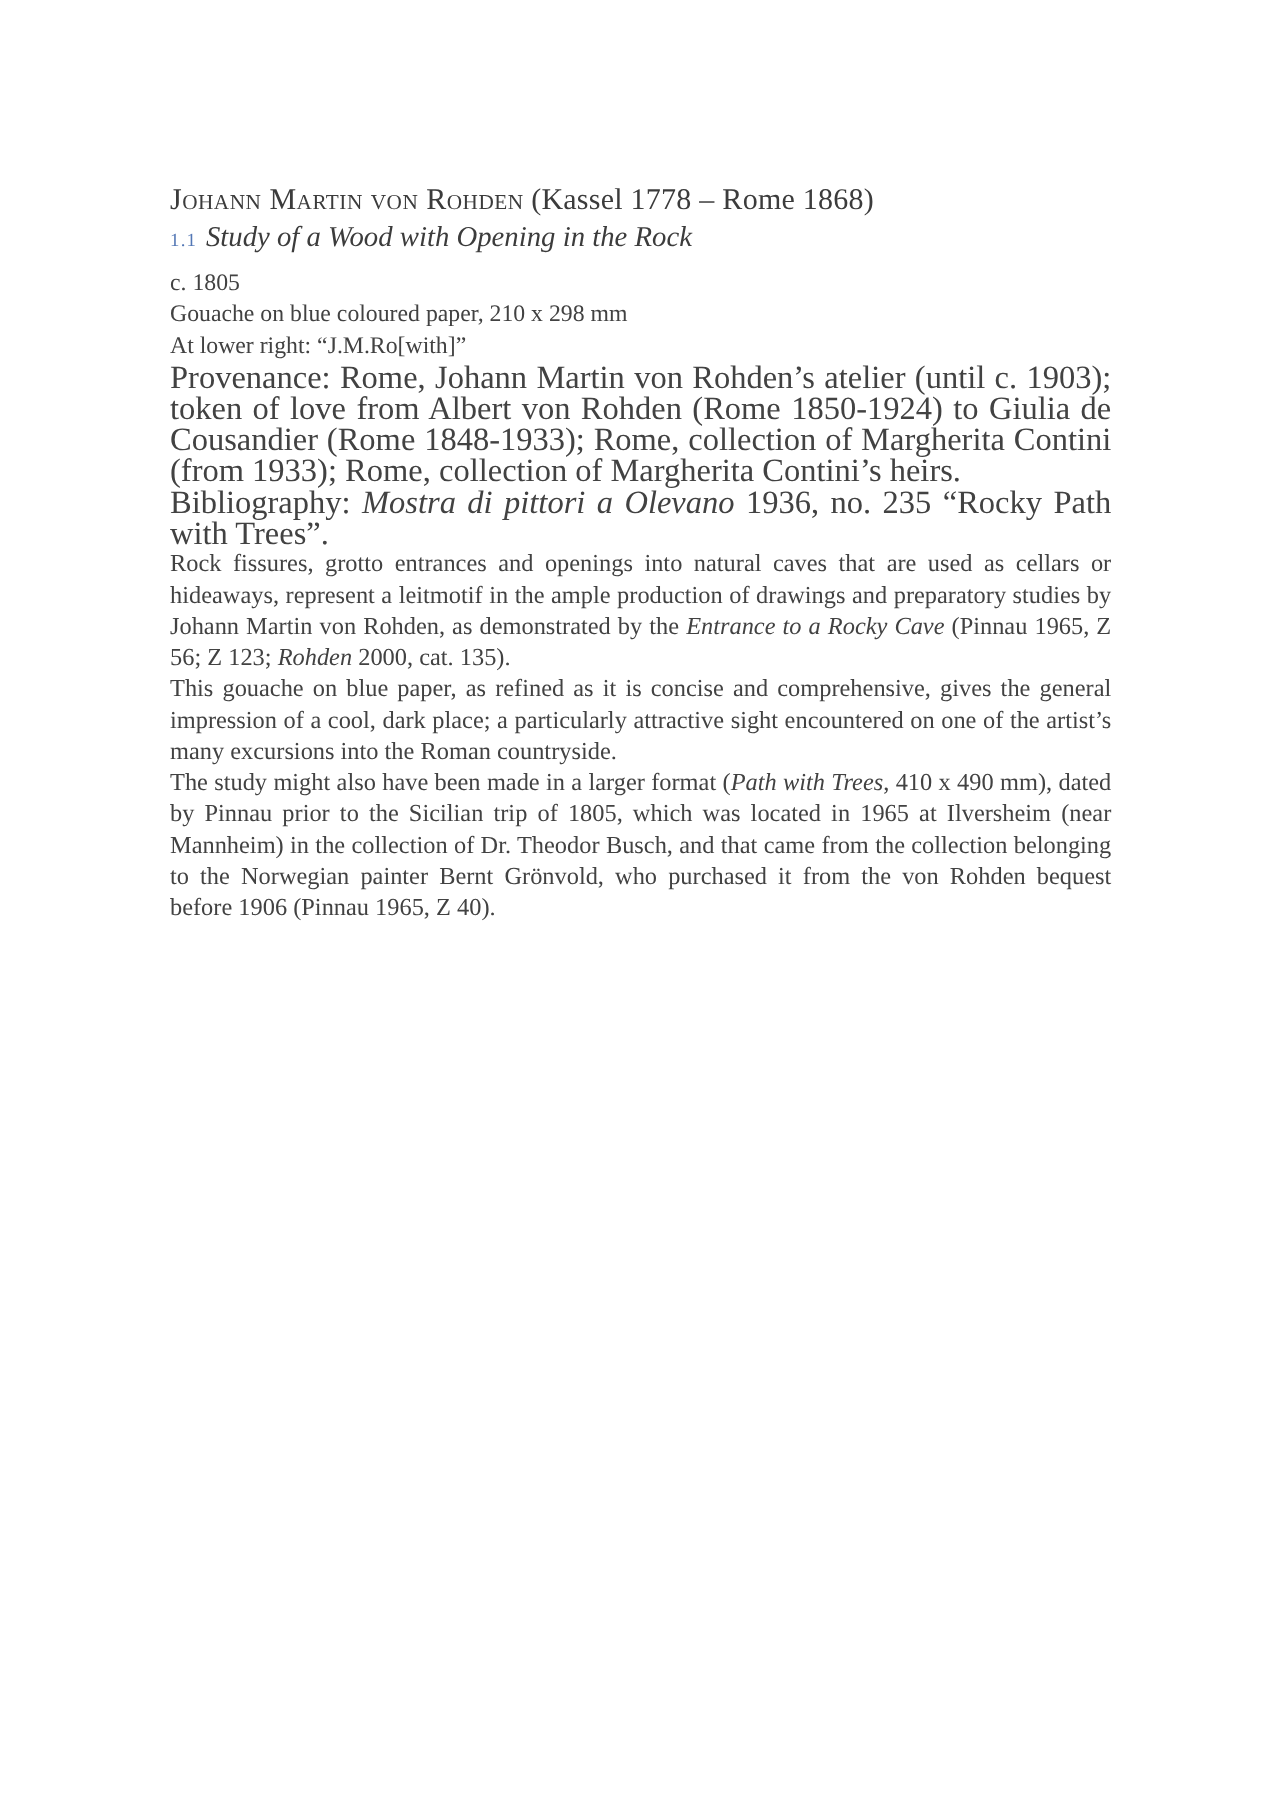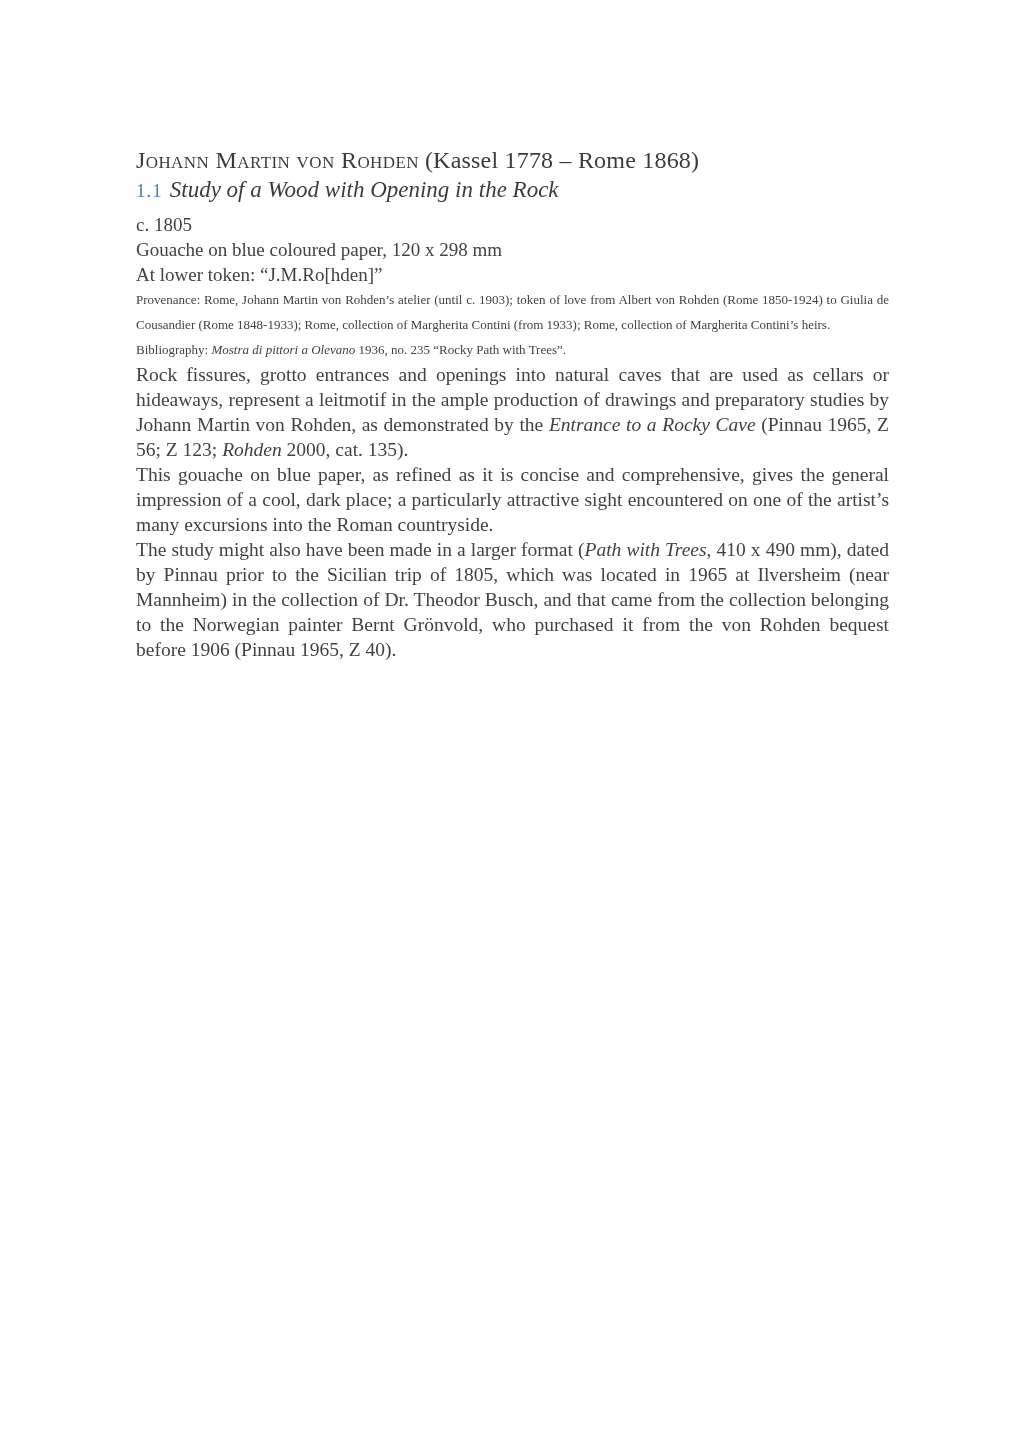--- a/index.html
+++ b/index.html
@@ -36,38 +36,38 @@
     letter-spacing: 0.2px;
   }
   .subtitle-line {
     font-size: 23px;
     line-height: 28px;
     margin-top: 1px;
     color: #3c3c3c;
     white-space: nowrap;
   }
   .cat-num {
-    font-size: 19px;
+    font-size: 15px;
     letter-spacing: 1px;
     color: #5377b5;
     margin-right: 7px;
   }
   .work-title {
     font-style: italic;
   }
   .meta-block {
     margin-top: 7px;
     font-size: 19px;
     line-height: 25px;
   }
   .meta-line {
     white-space: nowrap;
   }
   .ref-block {
-    font-size: 13px;
+    font-size: 26px;
     line-height: 25px;
     text-align: justify;
   }
   .body-block {
     font-size: 19.5px;
     line-height: 25px;
     text-align: justify;
   }
   .para {
     margin: 0;
@@ -94,22 +94,22 @@
     <div class="artist-line">
       <span class="artist-name">Johann Martin von Rohden</span><span> </span><span class="artist-dates">(Kassel 1778 – Rome 1868)</span>
     </div>
 
     <div class="subtitle-line">
       <span class="cat-num">1.1</span><span class="work-title">Study of a Wood with Opening in the Rock</span>
     </div>
 
     <div class="meta-block">
       <div class="meta-line">c. 1805</div>
-      <div class="meta-line">Gouache on blue coloured paper, 120 x 298 mm</div>
-      <div class="meta-line">At lower token: “J.M.Ro[hden]”</div>
+      <div class="meta-line">Gouache on blue coloured paper, 210 x 298 mm</div>
+      <div class="meta-line">At lower right: “J.M.Ro[with]”</div>
     </div>
 
     <div class="ref-block">
       <p class="para">Provenance: Rome, Johann Martin von Rohden’s atelier (until c. 1903); token of love from Albert von Rohden (Rome 1850-1924) to Giulia de Cousandier (Rome 1848-1933); Rome, collection of Margherita Contini (from 1933); Rome, collection of Margherita Contini’s heirs.</p>
       <p class="para">Bibliography: <i>Mostra di pittori a Olevano</i> 1936, no. 235 “Rocky Path with Trees”.</p>
     </div>
 
     <div class="body-block">
       <p class="para">Rock fissures, grotto entrances and openings into natural caves that are used as cellars or hideaways, represent a leitmotif in the ample production of drawings and preparatory studies by Johann Martin von Rohden, as demonstrated by the <i>Entrance to a Rocky Cave</i> (Pinnau 1965, Z 56; Z 123; <i>Rohden</i> 2000, cat. 135).</p>
       <p class="para">This gouache on blue paper, as refined as it is concise and comprehensive, gives the general impression of a cool, dark place; a particularly attractive sight encountered on one of the artist’s many excursions into the Roman countryside.</p>

